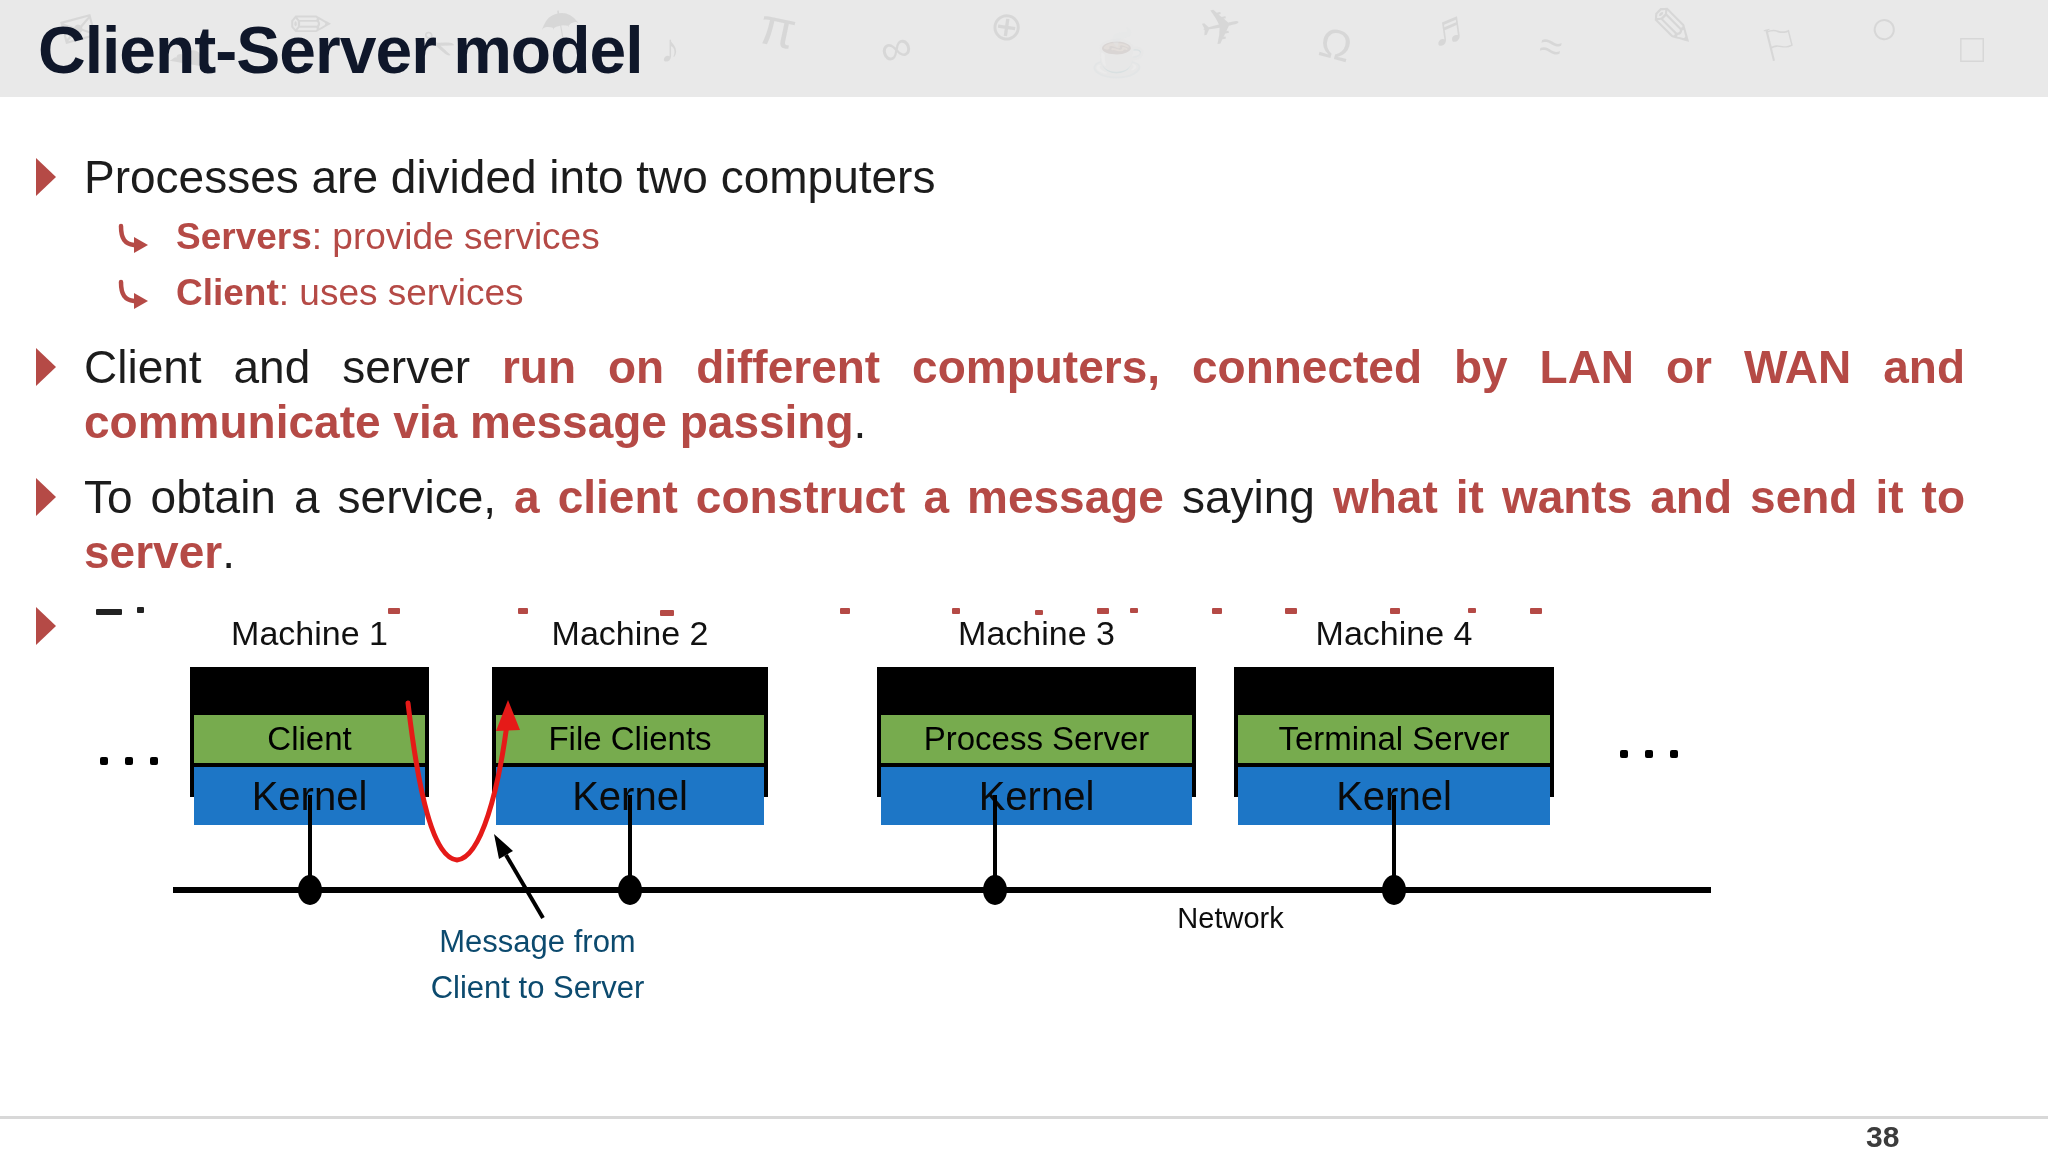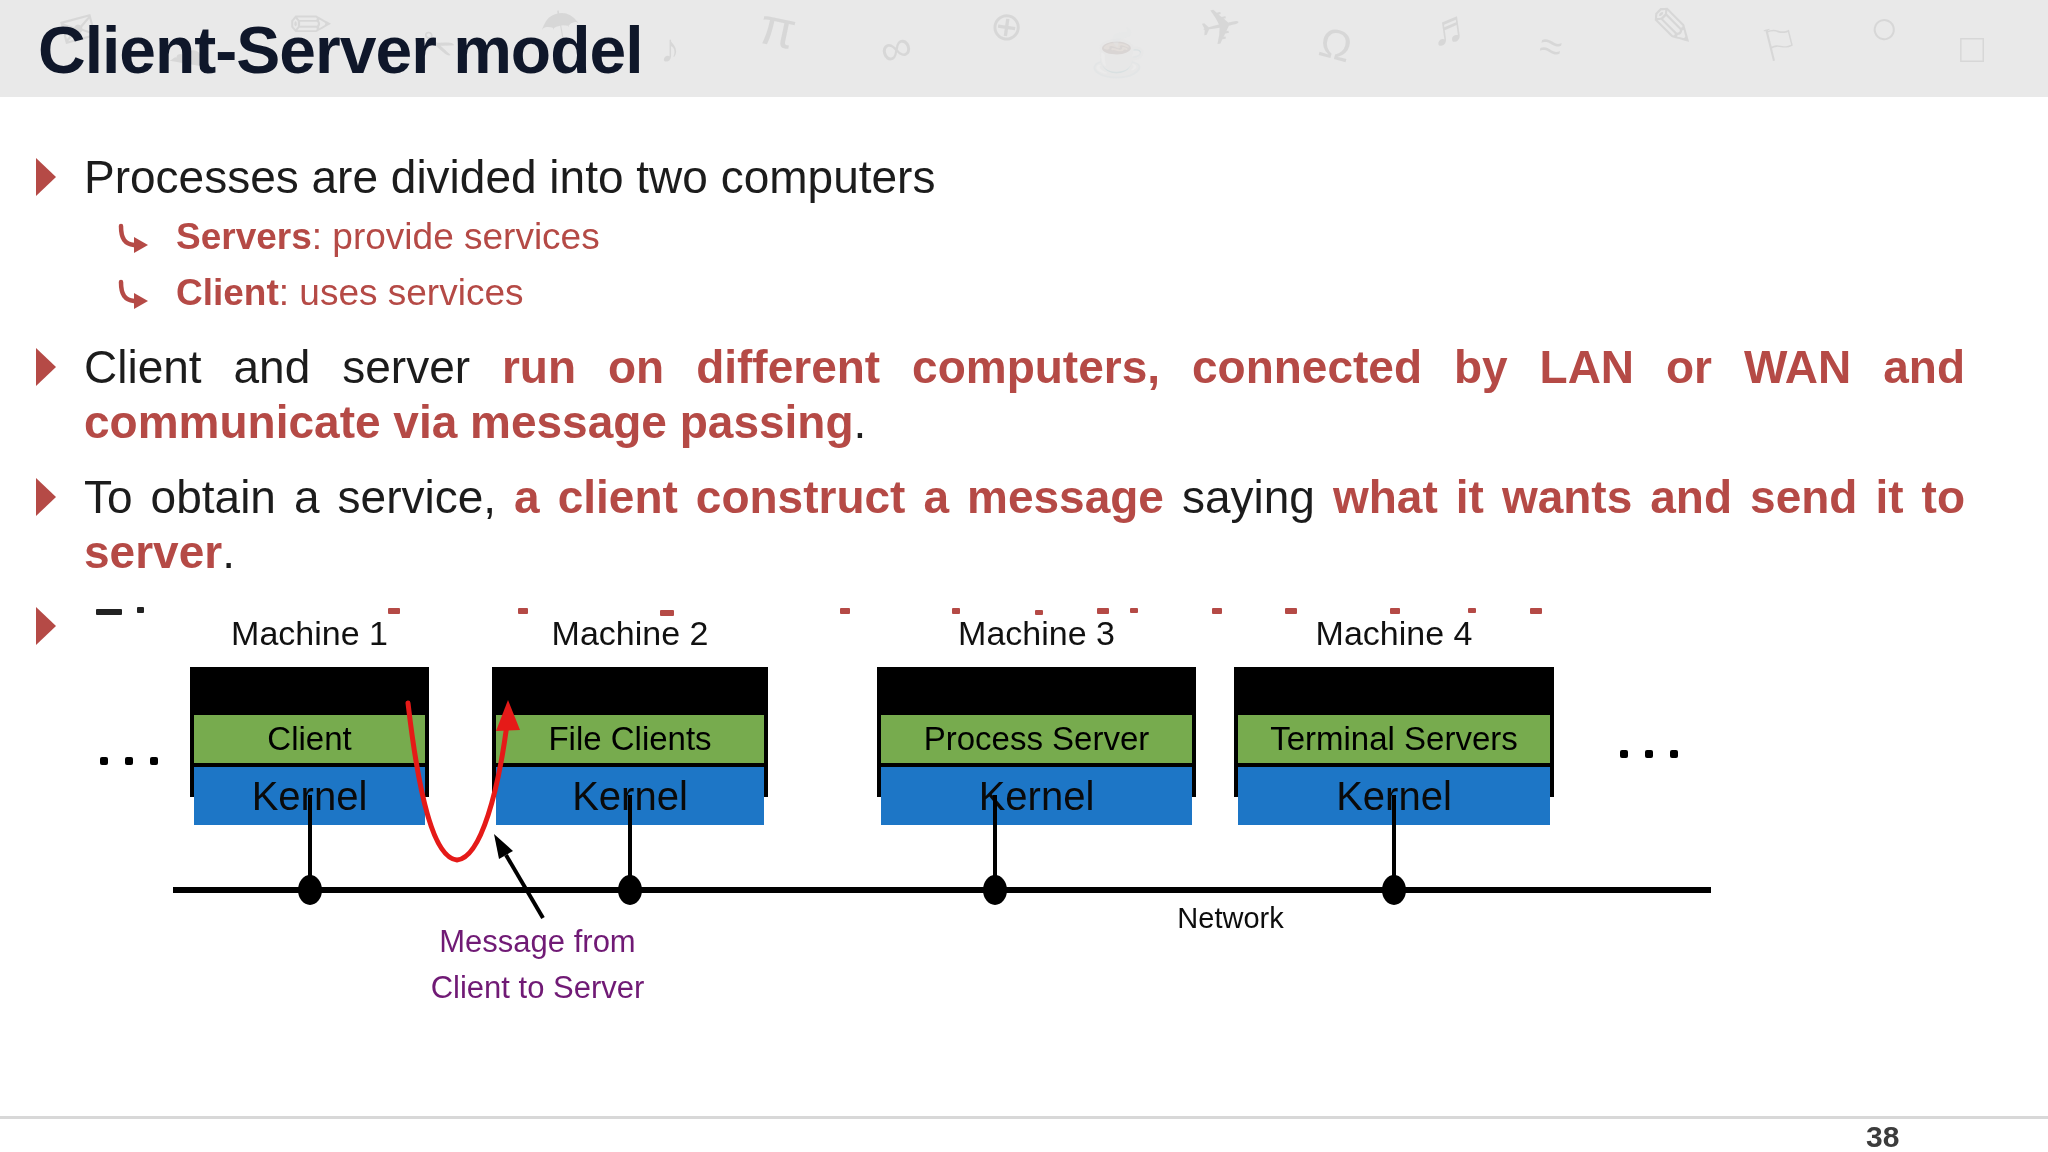--- a/index.html
+++ b/index.html
@@ -24,21 +24,21 @@
   
   .machine-label{position:absolute;top:614px;font-size:34px;color:#111;text-align:center;white-space:nowrap;}
   .machine-box{position:absolute;top:667px;height:130px;border:4px solid #000;box-sizing:border-box;background:#000;}
   .row-top{height:52px;background:var(--green,#77ab4e);border-bottom:4px solid #000;
            display:flex;align-items:center;justify-content:center;font-size:33px;color:#000000;box-sizing:border-box;margin-top:44px;}
   .row-bottom{height:58px;background:var(--blue,#1d76c6);
            display:flex;align-items:center;justify-content:center;font-size:40px;color:#0a0a0a;}
   .m1{left:190px;width:239px} .m2{left:492px;width:276px} .m3{left:877px;width:319px} .m4{left:1234px;width:320px}
   .overlay{position:absolute;left:0;top:0;pointer-events:none;}
   .net-label{position:absolute;left:1158px;top:902px;width:145px;text-align:center;font-size:29px;color:#0d0d0d;}
-  .msg-line{position:absolute;left:420px;width:235px;text-align:center;font-size:31px;color:#701a75;white-space:nowrap;}
+  .msg-line{position:absolute;left:420px;width:235px;text-align:center;font-size:31px;color:#0c4a6e;white-space:nowrap;}
   .dots{position:absolute;display:flex;gap:17px;}
   .dot{width:8px;height:8px;background:#000;border-radius:2px;}
   .frag{position:absolute;border-radius:1px;}
   
   .footer-line{position:absolute;left:0;top:1116px;width:2048px;height:3px;background:#d8d8d8;}
   .page-num{position:absolute;left:1866px;top:1120px;font-size:30px;font-weight:bold;color:#3c3c3c;}
 </style>
 </head>
 <body>
 
@@ -119,21 +119,21 @@
   </div>
   <div class="machine-box m2">
     <div class="row-top">File Clients</div>
     <div class="row-bottom">Kernel</div>
   </div>
   <div class="machine-box m3">
     <div class="row-top">Process Server</div>
     <div class="row-bottom">Kernel</div>
   </div>
   <div class="machine-box m4">
-    <div class="row-top">Terminal Servers</div>
+    <div class="row-top">Terminal Server</div>
     <div class="row-bottom">Kernel</div>
   </div>
 
   <svg class="overlay" width="2048" height="1152" viewBox="0 0 2048 1152">
     <line x1="310" y1="795" x2="310" y2="890" stroke="#000" stroke-width="4"></line>
     <line x1="630" y1="795" x2="630" y2="890" stroke="#000" stroke-width="4"></line>
     <line x1="995" y1="795" x2="995" y2="890" stroke="#000" stroke-width="4"></line>
     <line x1="1394" y1="795" x2="1394" y2="890" stroke="#000" stroke-width="4"></line>
     <line x1="173" y1="890" x2="1711" y2="890" stroke="#000" stroke-width="6"></line>
     <ellipse cx="310" cy="890" rx="12" ry="15" fill="#000"></ellipse>

